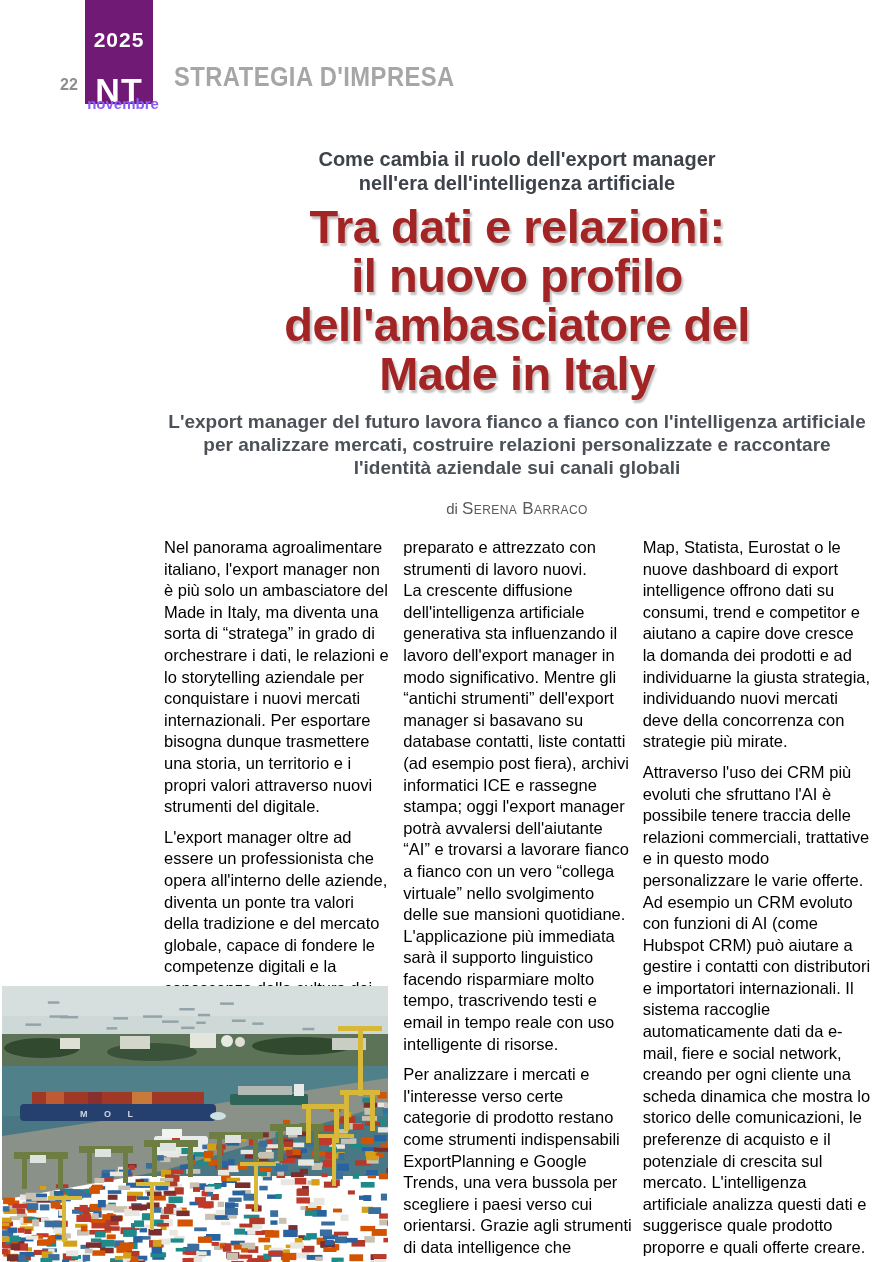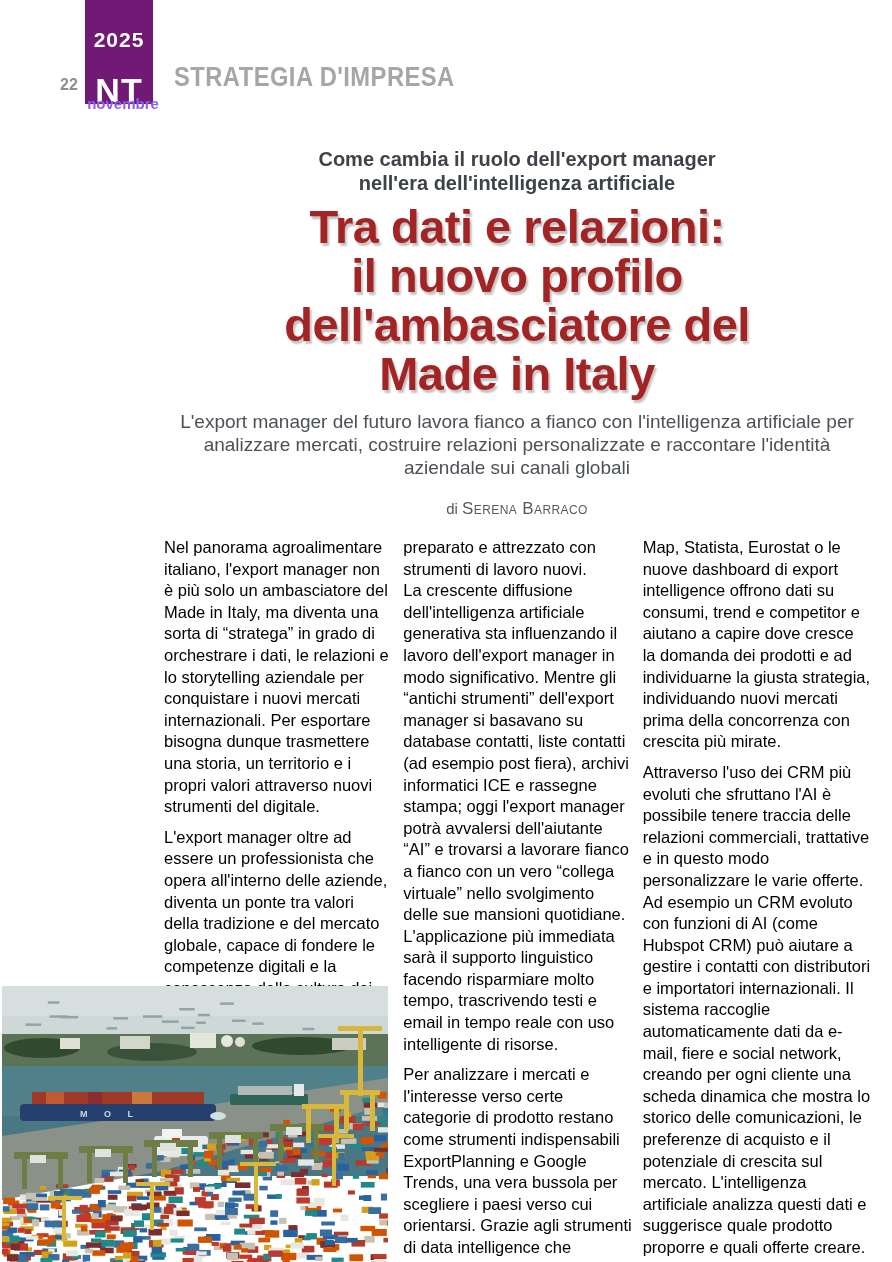--- a/index.html
+++ b/index.html
@@ -18,21 +18,21 @@
   .section-title { position:absolute; left:174px; top:62px; font-size:27px; font-weight:bold;
                    color:#a6a6a6; transform:scaleX(0.88); transform-origin:left;
                    letter-spacing:0.5px; white-space:nowrap; }
 
   
   .headline { position:absolute; left:132px; top:147px; width:770px; text-align:center; }
   .kicker { font-size:20px; font-weight:bold; color:#3e434a; line-height:24px; white-space:pre-line; }
   .title { margin:7px 0 0; font-size:47px; font-weight:bold; color:#a32424; line-height:49px;
            white-space:pre-line; letter-spacing:-0.5px;
            text-shadow:2px 3px 2px rgba(40,40,40,0.28); }
-  .standfirst { margin:12px auto 0; width:700px; font-size:19px; font-weight:normal;
+  .standfirst { margin:12px auto 0; width:700px; font-size:19px; font-weight:bold;
                 color:#4c5157; line-height:23px; }
   .byline { margin-top:20px; font-size:15px; color:#595959; }
   .byline .name { font-variant:small-caps; font-size:17px; letter-spacing:0.4px;margin-top:48px; }
 
   
   .columns { position:absolute; left:164px; top:537px; width:707px;
              display:grid; grid-template-columns:repeat(3,1fr); column-gap:11px; }
   .col p { margin:0 0 9px; font-size:16.5px; line-height:21.6px; color:#000000;
            white-space:pre-line; }
 
@@ -68,21 +68,21 @@
     <div class="col">
       <p>Nel panorama agroalimentare italiano, l'export manager non è più solo un ambasciatore del Made in Italy, ma diventa una sorta di “stratega” in grado di orchestrare i dati, le relazioni e lo storytelling aziendale per conquistare i nuovi mercati internazionali. Per esportare bisogna dunque trasmettere una storia, un territorio e i propri valori attraverso nuovi strumenti del digitale.</p>
       <p>L'export manager oltre ad essere un professionista che opera all'interno delle aziende, diventa un ponte tra valori della tradizione e del mercato globale, capace di fondere le competenze digitali e la conoscenza della cultura dei vari paesi. Oggi la cassetta degli attrezzi dell'export manager si amplia: deve essere informato,</p>
     </div>
     <div class="col">
       <p>preparato e attrezzato con strumenti di lavoro nuovi.
 La crescente diffusione dell'intelligenza artificiale generativa sta influenzando il lavoro dell'export manager in modo significativo. Mentre gli “antichi strumenti” dell'export manager si basavano su database contatti, liste contatti (ad esempio post fiera), archivi informatici ICE e rassegne stampa; oggi l'export manager potrà avvalersi dell'aiutante “AI” e trovarsi a lavorare fianco a fianco con un vero “collega virtuale” nello svolgimento delle sue mansioni quotidiane. L'applicazione più immediata sarà il supporto linguistico facendo risparmiare molto tempo, trascrivendo testi e email in tempo reale con uso intelligente di risorse.</p>
       <p>Per analizzare i mercati e l'interesse verso certe categorie di prodotto restano come strumenti indispensabili ExportPlanning e Google Trends, una vera bussola per scegliere i paesi verso cui orientarsi. Grazie agli strumenti di data intelligence che permettono di analizzare mercati, tendenze di consumo e potenzialità di crescita è possibile trovare il mercato giusto al momento giusto. Piattaforme come ITC Trade</p>
     </div>
     <div class="col">
-      <p>Map, Statista, Eurostat o le nuove dashboard di export intelligence offrono dati su consumi, trend e competitor e aiutano a capire dove cresce la domanda dei prodotti e ad individuarne la giusta strategia, individuando nuovi mercati prima della concorrenza con crescita più mirate.</p>
+      <p>Map, Statista, Eurostat o le nuove dashboard di export intelligence offrono dati su consumi, trend e competitor e aiutano a capire dove cresce la domanda dei prodotti e ad individuarne la giusta strategia, individuando nuovi mercati deve della concorrenza con strategie più mirate.</p>
       <p>Attraverso l'uso dei CRM più evoluti che sfruttano l'AI è possibile tenere traccia delle relazioni commerciali, trattative e in questo modo personalizzare le varie offerte. Ad esempio un CRM evoluto con funzioni di AI (come Hubspot CRM) può aiutare a gestire i contatti con distributori e importatori internazionali. Il sistema raccoglie automaticamente dati da e-mail, fiere e social network, creando per ogni cliente una scheda dinamica che mostra lo storico delle comunicazioni, le preferenze di acquisto e il potenziale di crescita sul mercato. L'intelligenza artificiale analizza questi dati e suggerisce quale prodotto proporre e quali offerte creare. Inoltre può anche ricordare all'export manager di ricontattare un potenziale cliente dopo una fiera, generare automaticamente un'e-mail di follow-up nella lingua del destinatario e suggerire il momento migliore per inviarla</p>
     </div>
   </main>
 
   <figure class="photo">
     <svg id="port-svg" width="386" height="278" viewBox="0 0 386 278" xmlns="http://www.w3.org/2000/svg">
 
       <rect x="0" y="0" width="386" height="52" fill="#d6dfde"></rect>
       <rect x="0" y="30" width="386" height="24" fill="#cdd8d7"></rect>
       <g id="far-ships">

